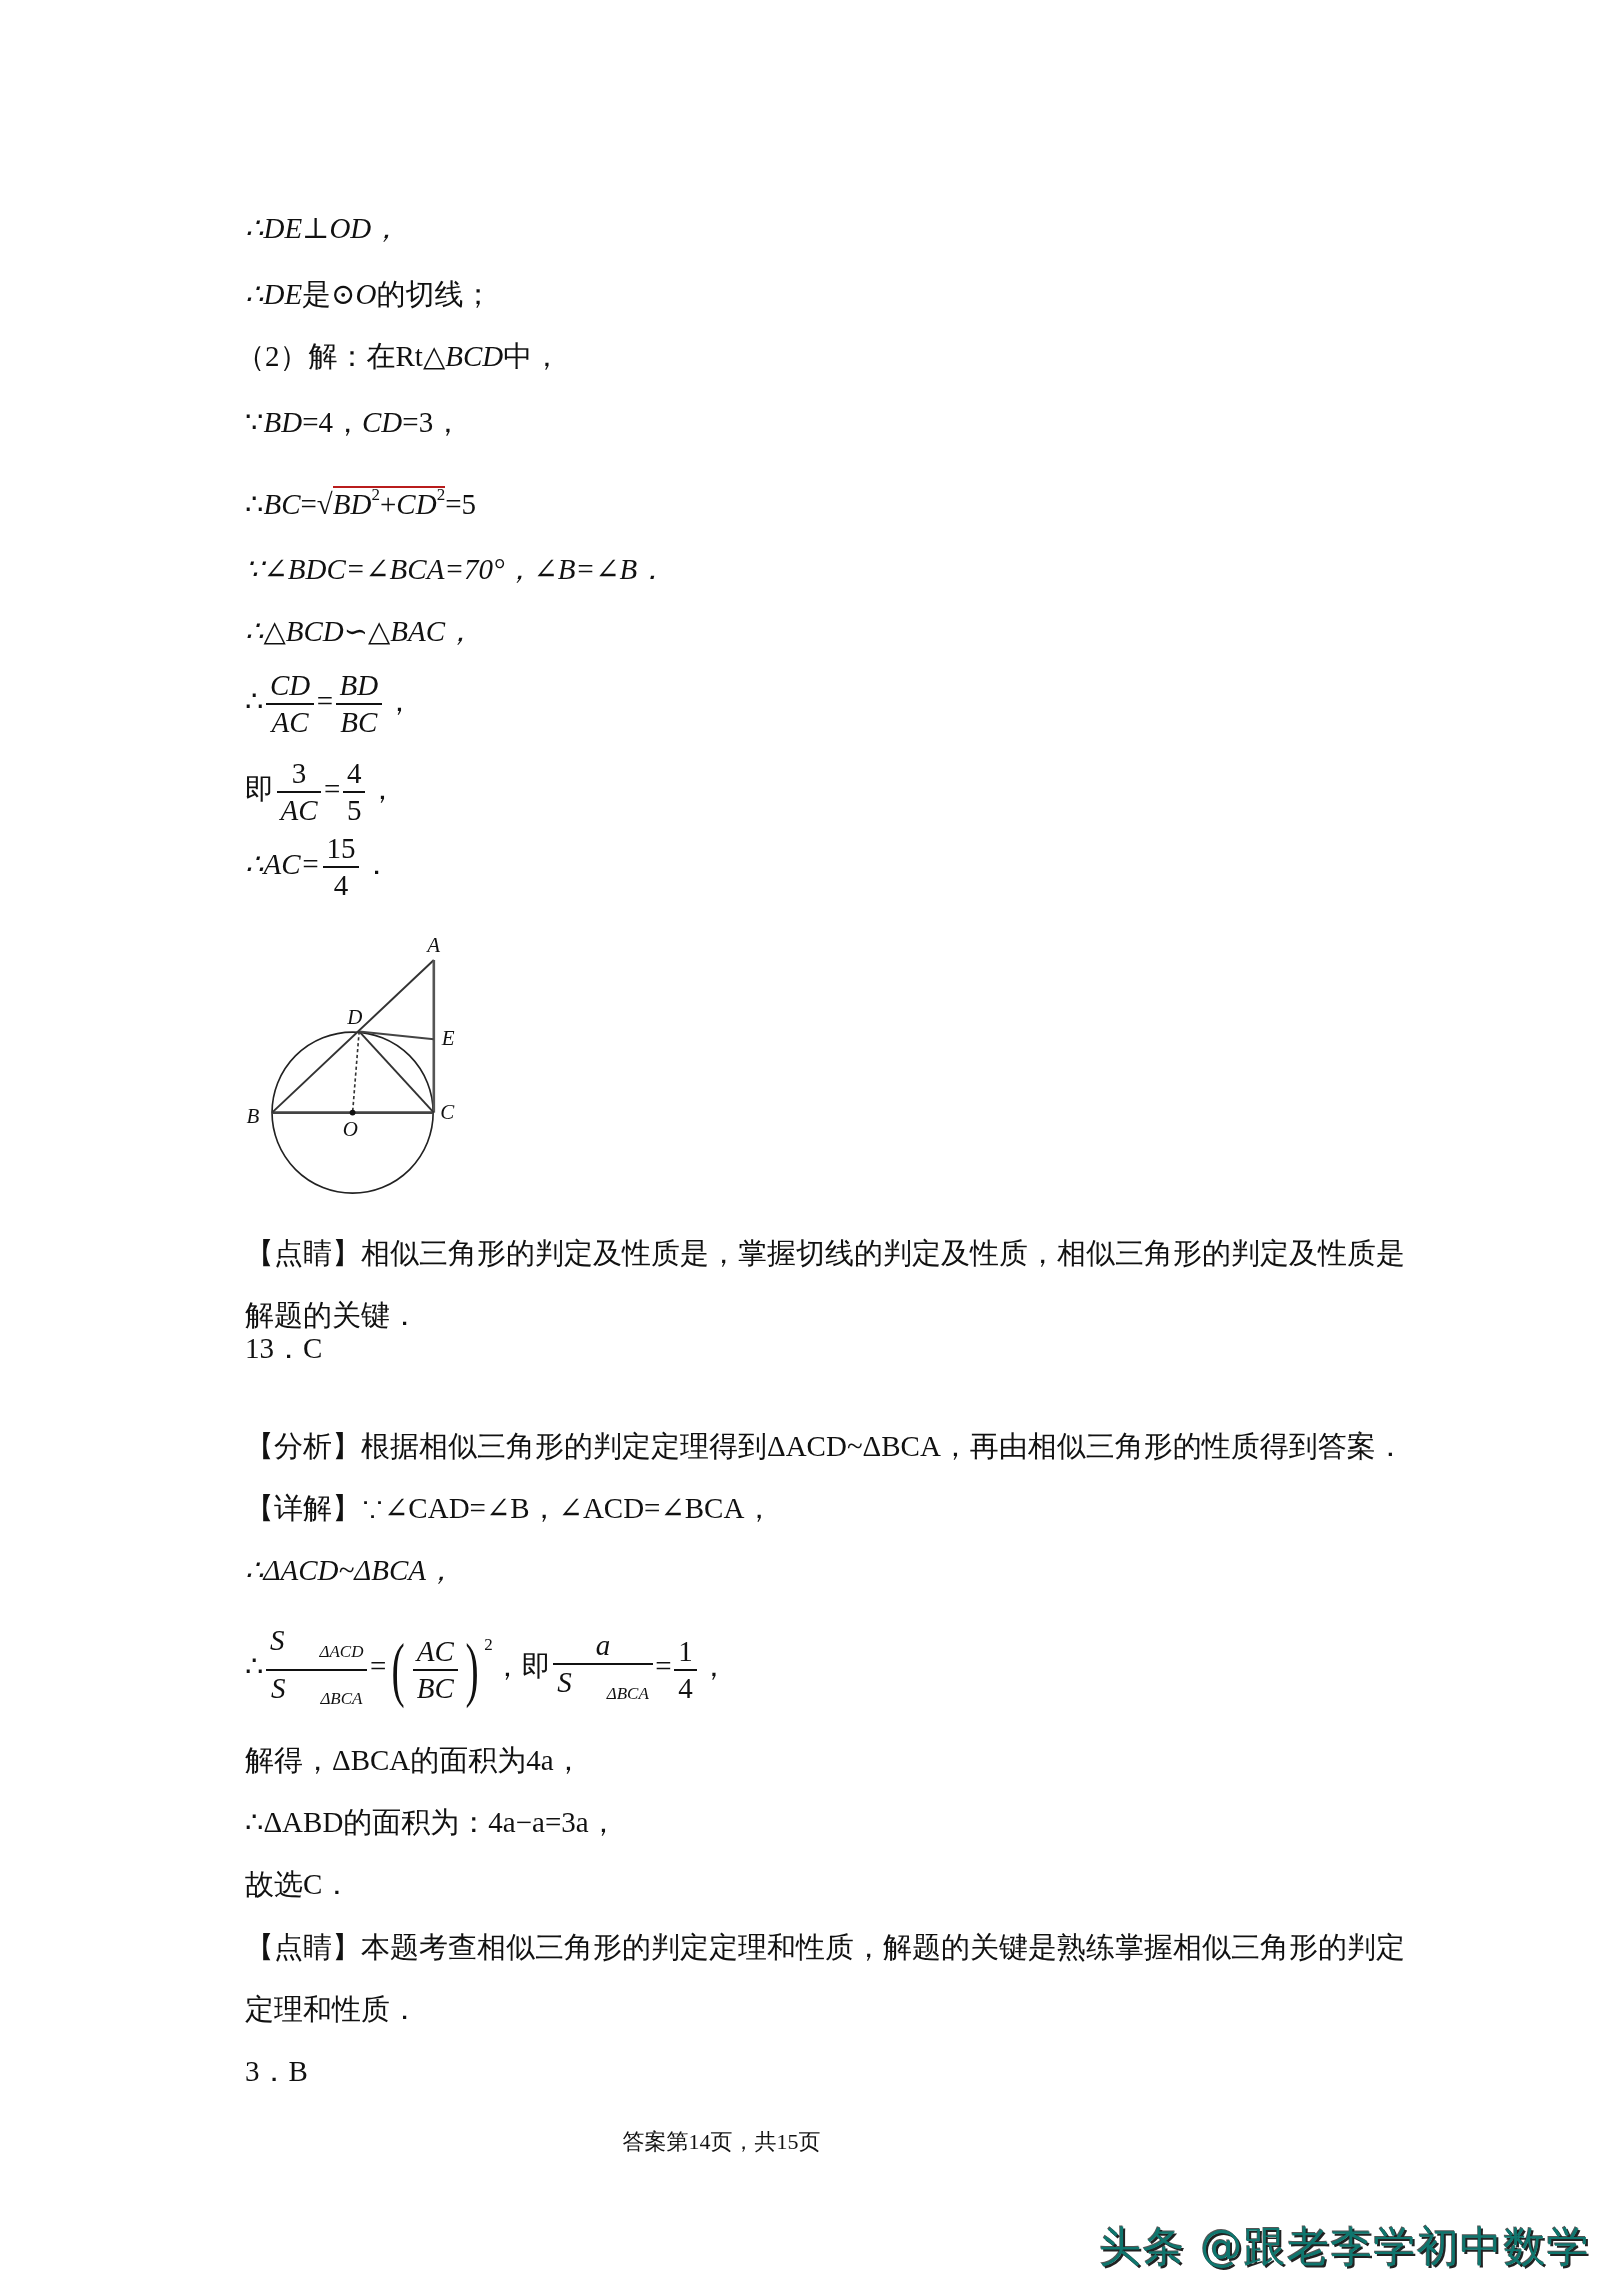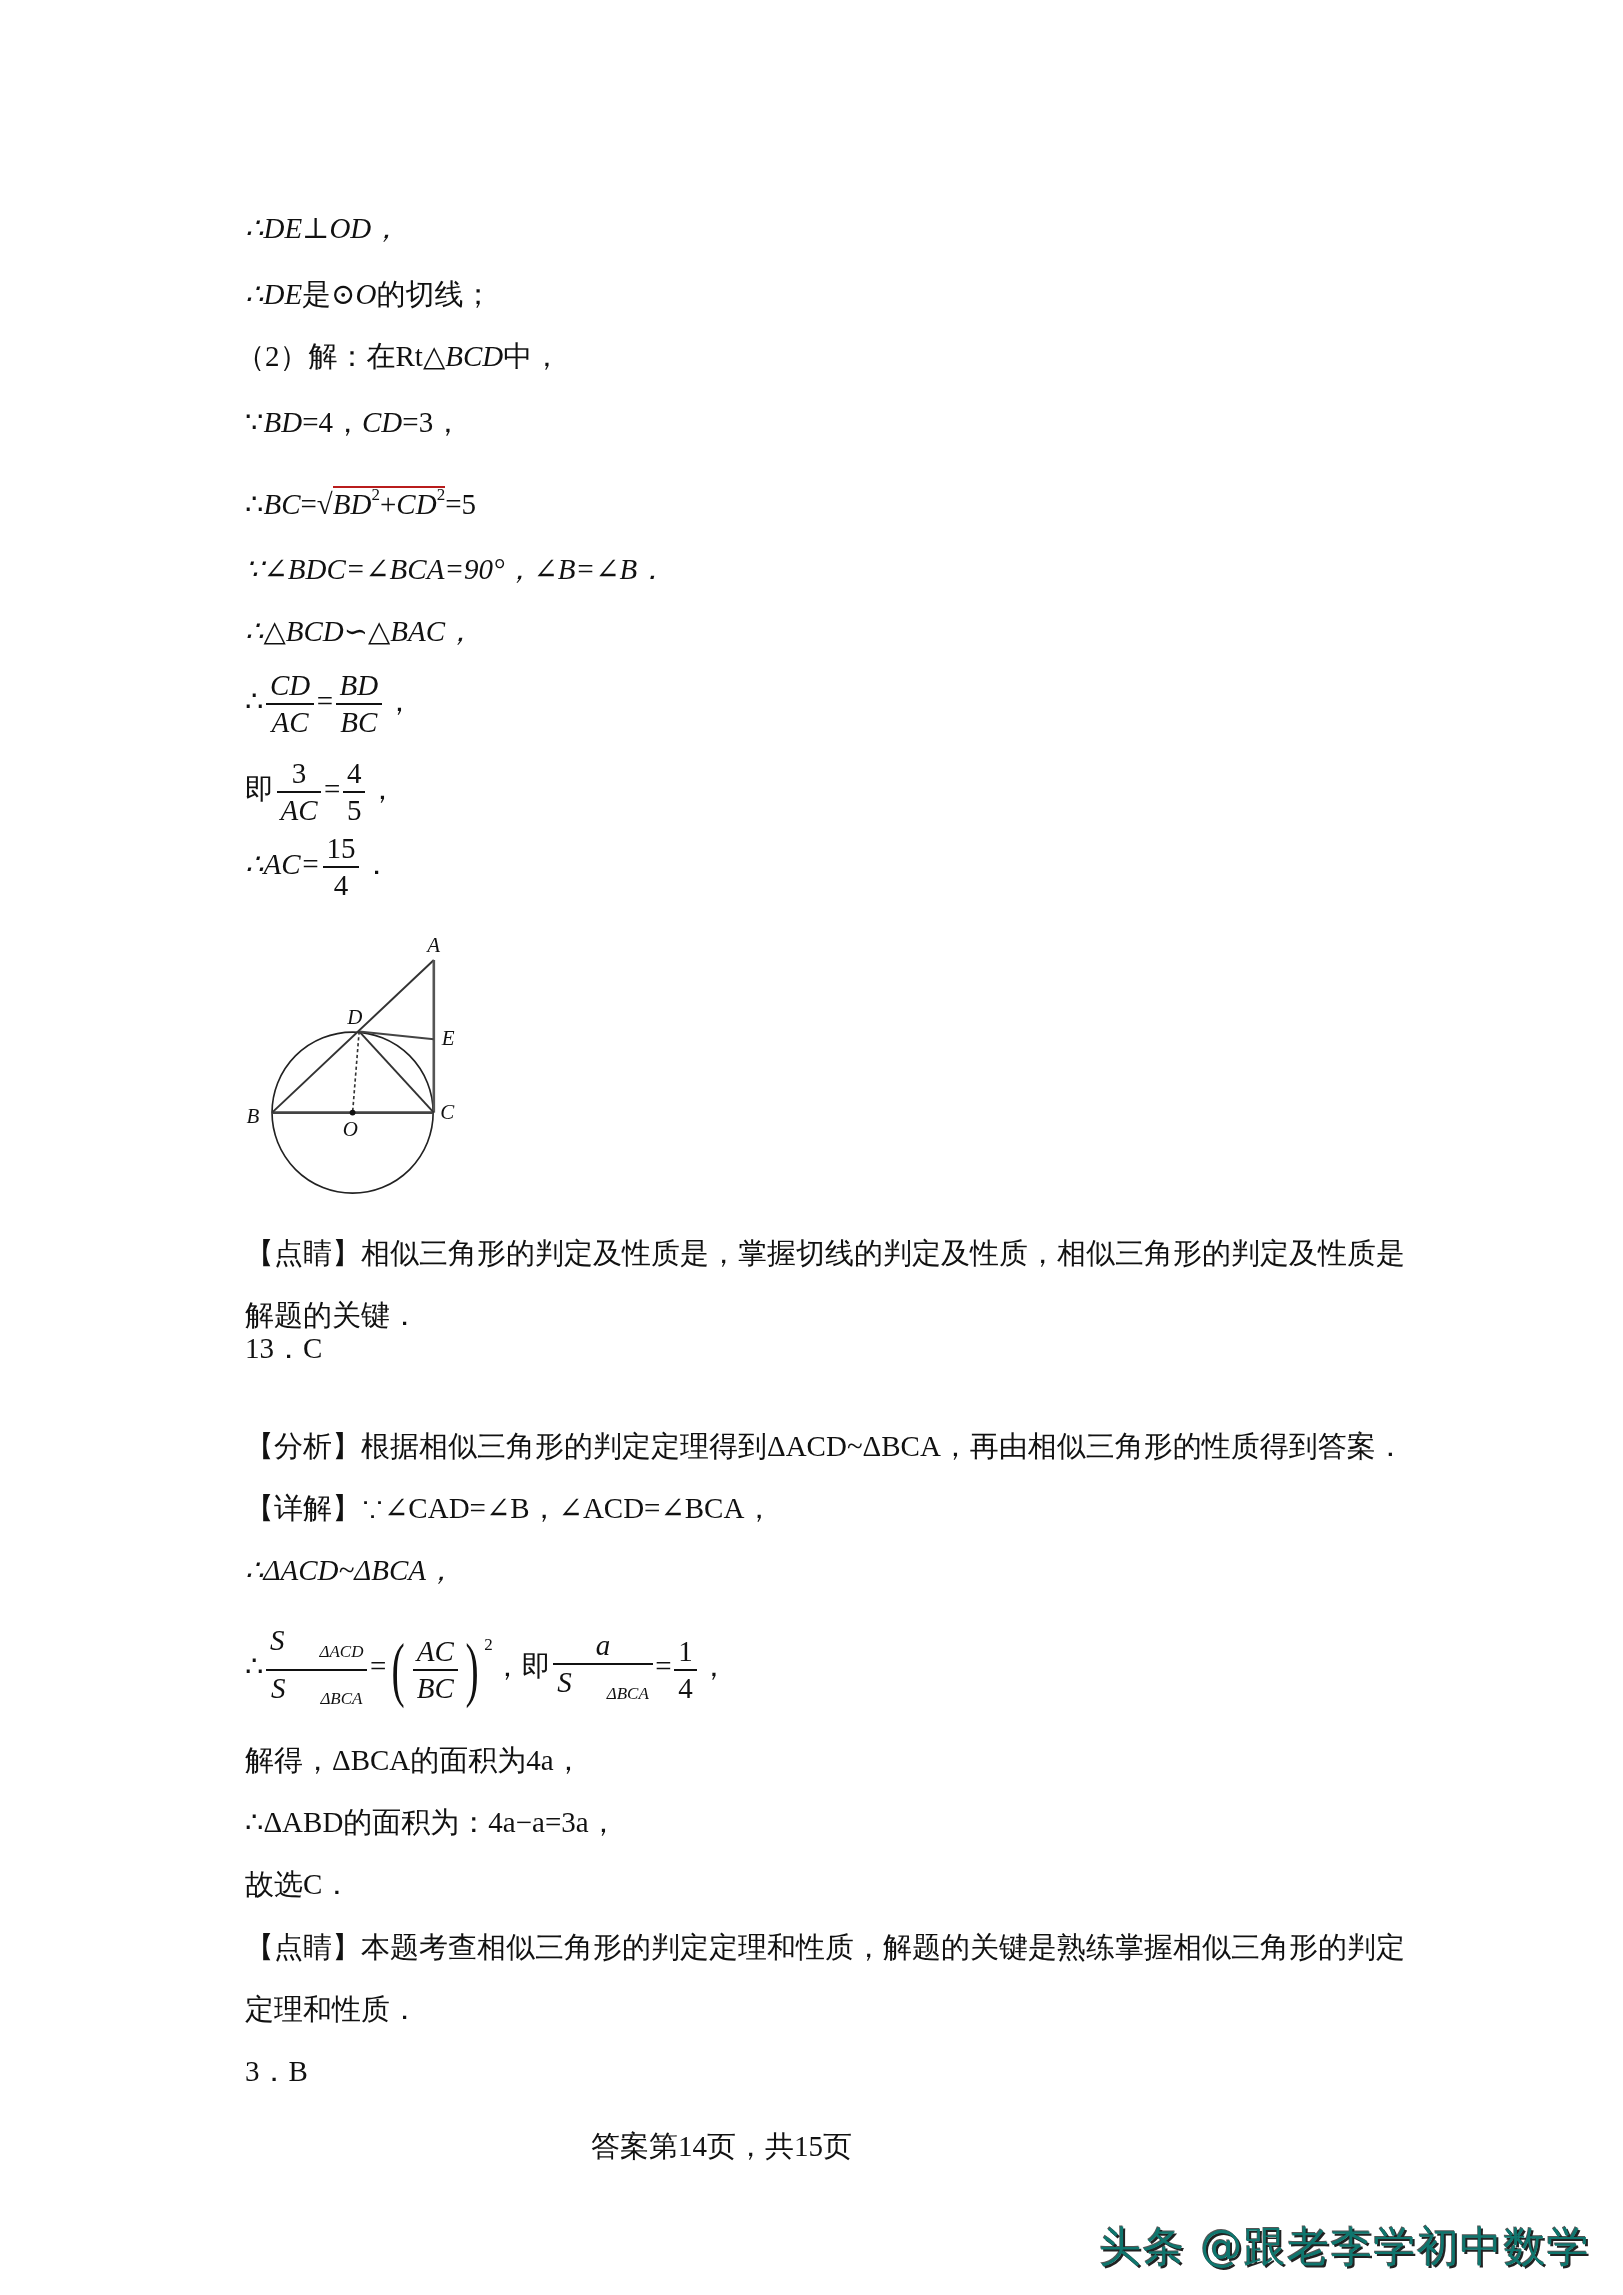--- a/index.html
+++ b/index.html
@@ -6,40 +6,40 @@
   body { width:1623px; height:2295px; position:relative; overflow:hidden;
          font-family:"Liberation Serif", "DejaVu Serif", serif; color:#111; }
   .line { position:absolute; left:245px; font-size:29px; line-height:39px; white-space:nowrap; }
   .m { font-style:italic; }
   .frac { display:inline-block; vertical-align:middle; text-align:center; margin:0 2.6px; }
   .frac > span { display:block; line-height:35px; padding:0 3.9px; }
   .frac > span.num { border-bottom:2px solid #111; }
   .paren { font-size:72px; font-weight:100; vertical-align:middle; display:inline-block; transform:scaleX(0.55); }
   .sub { font-size:17px; vertical-align:-6.5px; font-style:italic;margin-left:35px; }
   .sup { font-size:17px; vertical-align:14.4px; }
-  .footer { position:absolute; left:0; width:1443px; top:2127px; text-align:center; font-size:29px; }
+  .footer { position:absolute; left:0; width:1443px; top:2127px; text-align:center; font-size:22px; }
   .watermark { position:absolute; right:33px; top:2219px; font-family:"DejaVu Sans", sans-serif;
                font-size:42px; color:#0f766e; text-shadow:2px 2px 0 #222, -0.7px -0.7px 0 #555; letter-spacing:1.3px; }
   .diagram { position:absolute; left:236px; top:916px; width:262px; height:295px; }
   .diagram text { font-family:"Liberation Serif", serif; font-style:italic; font-size:32px; fill:#111; }
 </style>
 </head>
 <body>
 
 <div class="line" style="top:209px"><span class="m">∴DE⊥OD，</span></div>
 
 <div class="line" style="top:275px"><span class="m">∴DE</span><span>是⊙</span><span class="m">O</span><span>的切线；</span></div>
 
 <div class="line" style="top:337px; left:236px"><span>（2）解：在Rt</span><span class="m">△BCD</span><span>中，</span></div>
 
 <div class="line" style="top:403px"><span>∵</span><span class="m">BD</span><span>=4，</span><span class="m">CD</span><span>=3，</span></div>
 
 <div class="line" style="top:475px"><span>∴</span><span class="m">BC</span><span>=√</span><span style="border-top:2px solid #b91c1c"><span class="m">BD</span><span class="sup">2</span><span>+</span><span class="m">CD</span><span class="sup">2</span></span><span>=5</span></div>
 
-<div class="line" style="top:550px"><span class="m">∵∠BDC=∠BCA=90°，∠B=∠B．</span></div>
+<div class="line" style="top:550px"><span class="m">∵∠BDC=∠BCA=70°，∠B=∠B．</span></div>
 
 <div class="line" style="top:612px"><span class="m">∴△BCD∽△BAC，</span></div>
 
 <div class="line" style="top:668px"><span>∴</span><span class="frac"><span class="num m">CD</span><span class="m">AC</span></span><span>=</span><span class="frac"><span class="num m">BD</span><span class="m">BC</span></span><span>，</span></div>
 
 <div class="line" style="top:756px"><span>即</span><span class="frac"><span class="num">3</span><span class="m">AC</span></span><span>=</span><span class="frac"><span class="num">4</span><span>5</span></span><span>，</span></div>
 
 <div class="line" style="top:831px"><span class="m">∴AC=</span><span class="frac"><span class="num">15</span><span>4</span></span><span>．</span></div>
 
 <svg class="diagram" viewBox="0 0 400 450" width="262" height="295">

